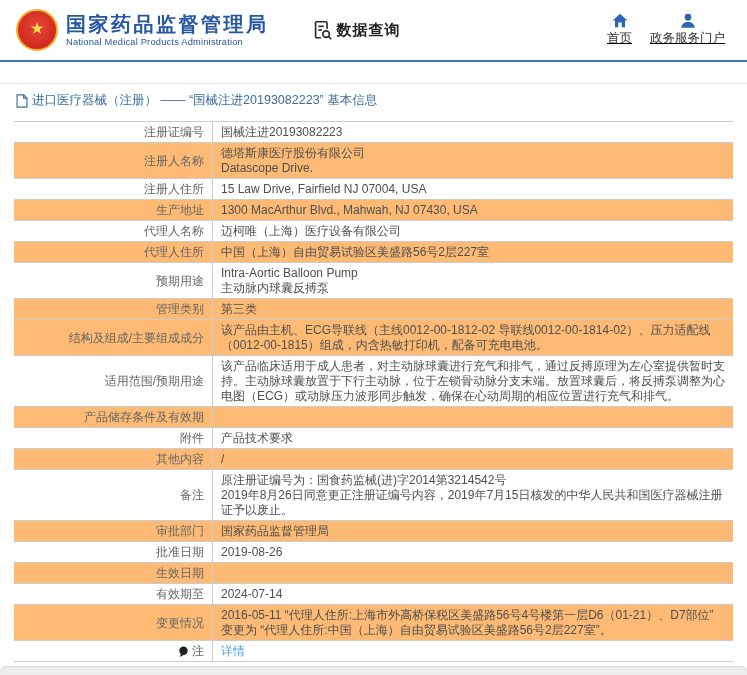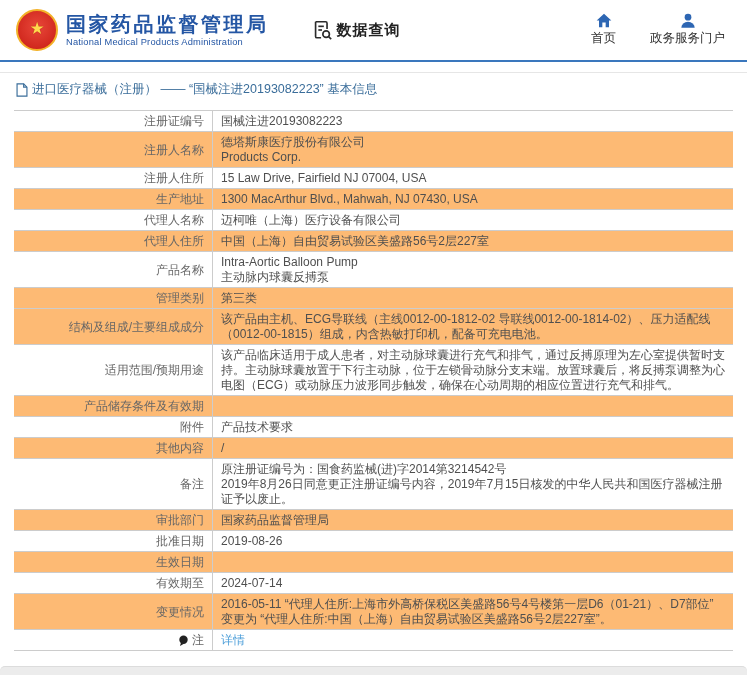--- a/index.html
+++ b/index.html
@@ -10,27 +10,27 @@
   .header { height:62px; display:flex; align-items:center; padding:0 16px; border-bottom:2px solid #3a77bd; }
   .logo-wrap { display:flex; align-items:center; }
   .emblem { width:42px; height:42px; border-radius:50%; background:radial-gradient(circle at 50% 42%, #e8473a 0%, #d0271d 75%); border:2px solid #f3b229; display:flex; align-items:center; justify-content:center; }
   .emblem .star { color:#ffd94d; font-size:17px; line-height:1; margin-top:-3px; text-shadow:0 0 1px #a31208; }
   .title-block { margin-left:8px; }
   .cn-title { font-size:20px; font-weight:bold; color:#2456a4; letter-spacing:2.5px; line-height:1.15; }
   .en-title { font-size:9.3px; color:#2456a4; letter-spacing:0.2px; margin-top:1px; }
   .data-query { display:flex; align-items:center; margin-left:42px; cursor:pointer; }
   .data-query svg { margin-right:4px; }
   .dq-label { font-size:15px; font-weight:bold; color:#222; letter-spacing:1px; }
-  .header-nav { margin-left:auto; display:flex; gap:34px; padding-right:6px; }
+  .header-nav { margin-left:auto; display:flex; gap:18px; padding-right:6px;text-decoration:underline; }
   .nav-item { display:flex; flex-direction:column; align-items:center; cursor:pointer; }
   .nav-item svg { margin-bottom:2px; }
   .nav-label { font-size:12.5px; color:#333; }
 
   
-  .breadcrumb { margin-top:10px; border-top:1px solid #e6e6e6; padding:8px 0 6px 16px; display:flex; align-items:center; }
+  .breadcrumb { margin-top:21px; border-top:1px solid #e6e6e6; padding:8px 0 6px 16px; display:flex; align-items:center; }
   .breadcrumb svg { margin-right:4px; flex:0 0 auto; }
   .crumb-text { font-size:12.5px; color:#3a6d9a; }
 
   
   .info-table { margin:6px 14px 0 14px; border-top:1px solid #ccc; }
   .row { display:flex; border-bottom:1px solid #ccc; background:#fff; }
   .row.alt { background:#fdba74; }
   .cell-label { width:198px; flex:0 0 198px; text-align:right; padding:3px 8px 2px 4px; font-size:12px; line-height:15px; color:#666; display:flex; justify-content:flex-end; align-items:center; }
   .cell-label .lbl-txt { display:inline-block; }
   .cell-label svg { margin-right:3px; flex:0 0 auto; }
@@ -101,21 +101,21 @@
         <div class="cell-value">
           <div>国械注进20193082223</div>
         </div>
       </div>
       <div class="row alt">
         <div class="cell-label">
           <span class="lbl-txt">注册人名称</span>
         </div>
         <div class="cell-value">
           <div>德塔斯康医疗股份有限公司</div>
-          <div>Products Corp.</div>
+          <div>Datascope Drive.</div>
         </div>
       </div>
       <div class="row">
         <div class="cell-label">
           <span class="lbl-txt">注册人住所</span>
         </div>
         <div class="cell-value">
           <div>15 Law Drive, Fairfield NJ 07004, USA</div>
         </div>
       </div>
@@ -138,21 +138,21 @@
       <div class="row alt">
         <div class="cell-label">
           <span class="lbl-txt">代理人住所</span>
         </div>
         <div class="cell-value">
           <div>中国（上海）自由贸易试验区美盛路56号2层227室</div>
         </div>
       </div>
       <div class="row">
         <div class="cell-label">
-          <span class="lbl-txt">产品名称</span>
+          <span class="lbl-txt">预期用途</span>
         </div>
         <div class="cell-value">
           <div>Intra-Aortic Balloon Pump</div>
           <div>主动脉内球囊反搏泵</div>
         </div>
       </div>
       <div class="row alt">
         <div class="cell-label">
           <span class="lbl-txt">管理类别</span>
         </div>

